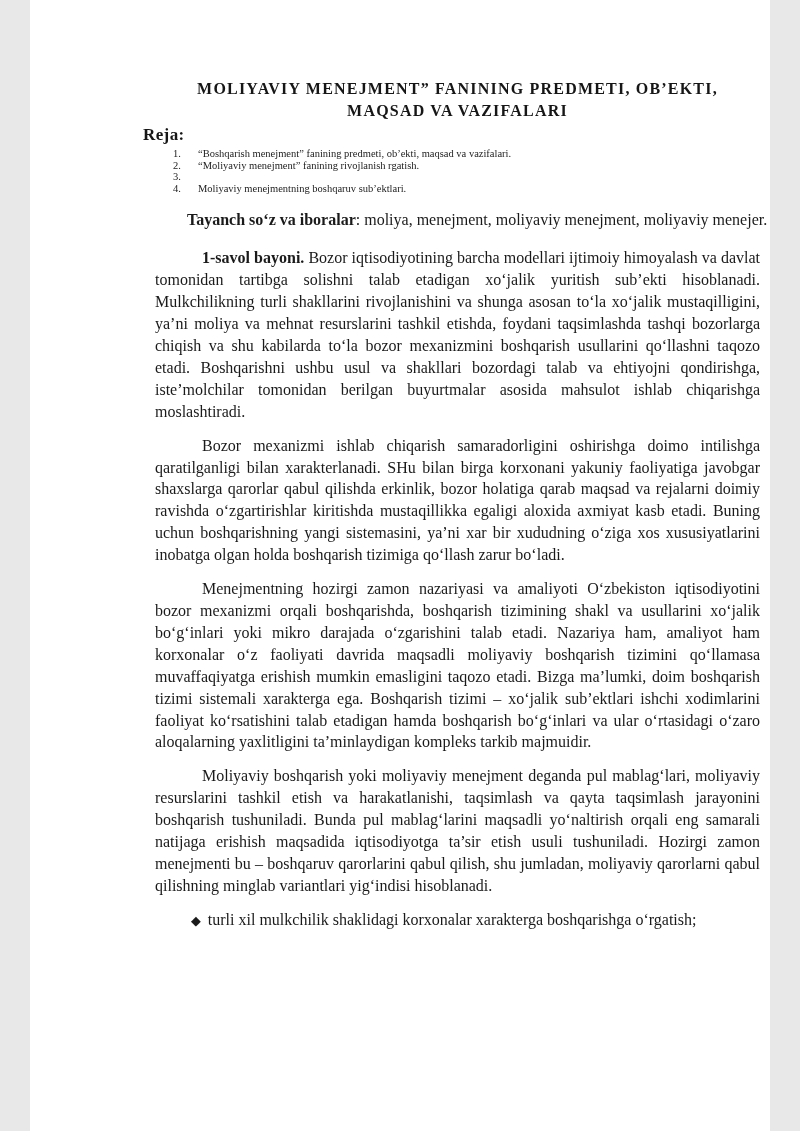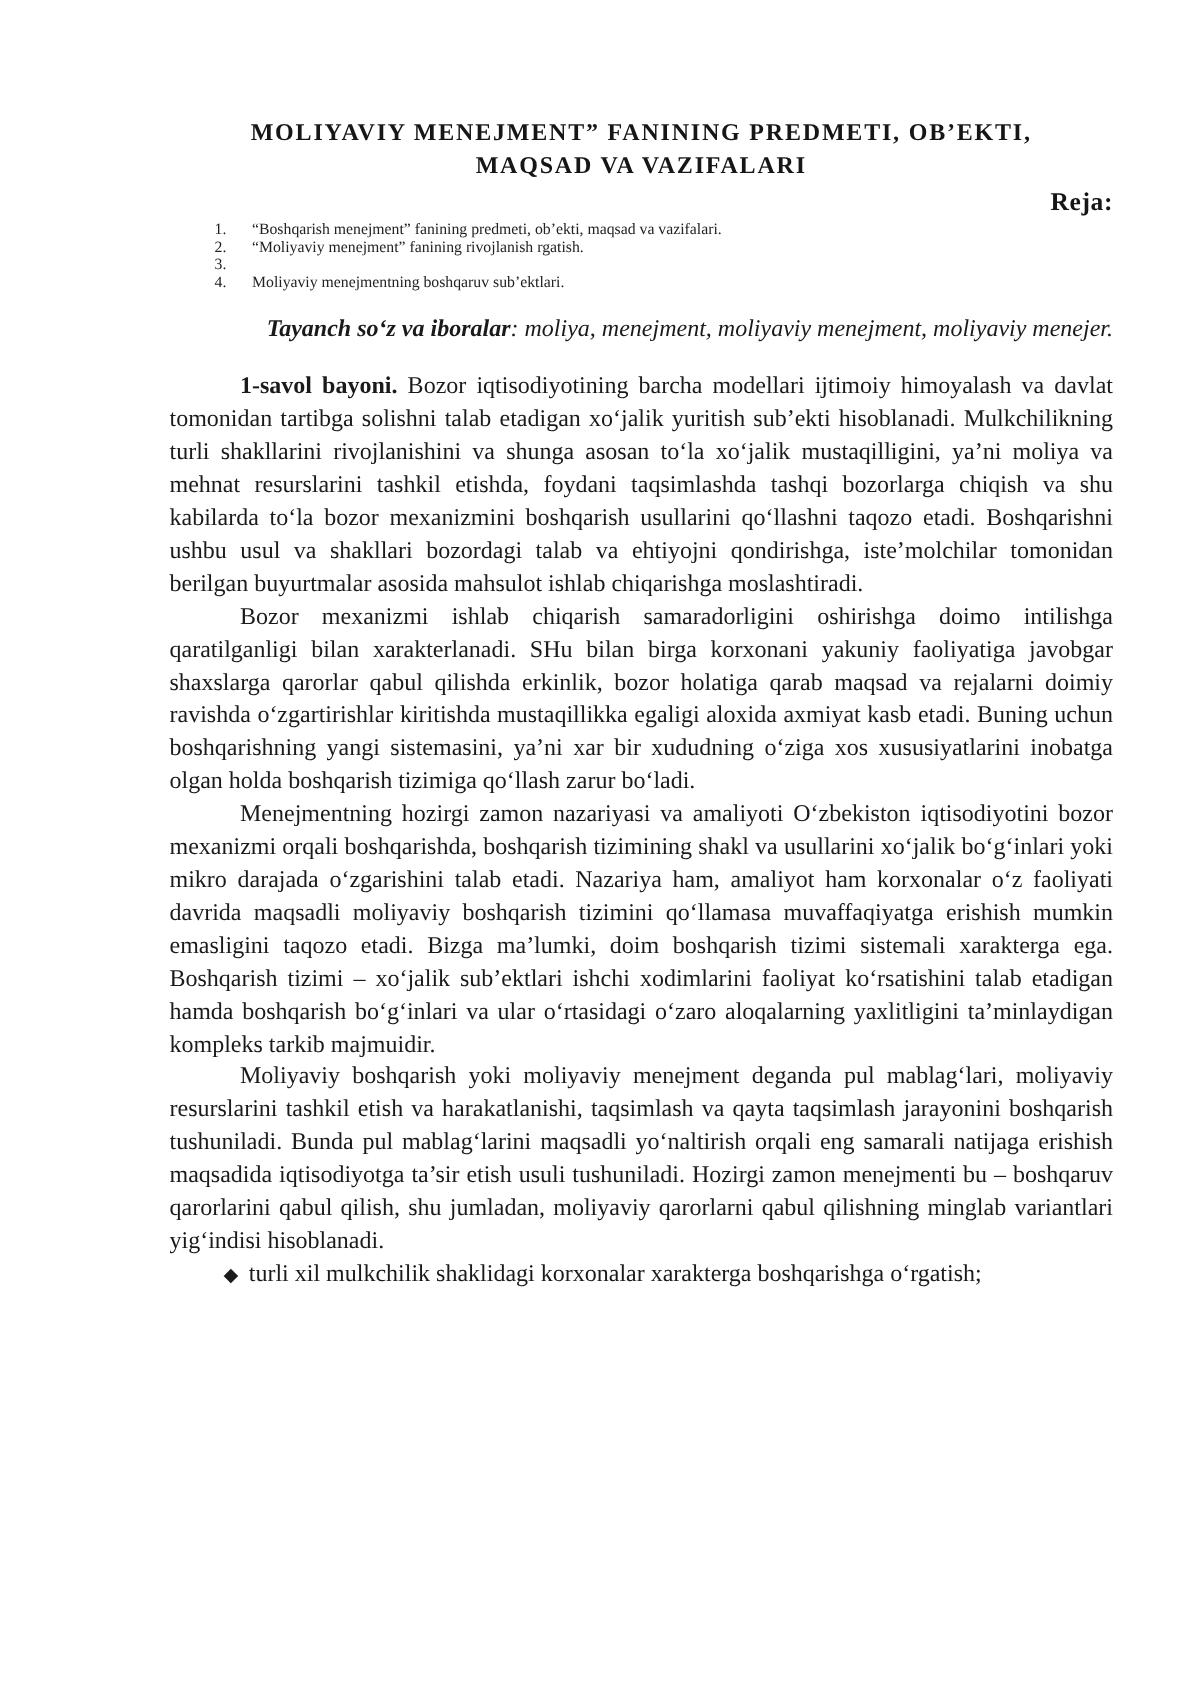--- a/index.html
+++ b/index.html
@@ -2,21 +2,21 @@
 <html><head>
 <meta charset="utf-8">
 <style>
   html, body {
     margin: 0;
     padding: 0;
     background: #e8e8e8;
   }
   .page {
     position: relative;
-    width: 800px;
+    width: 740px;
     height: 1131px;
     margin: 0 auto;
     background: #ffffff;
     font-family: "Liberation Serif", "DejaVu Serif", serif;
     color: #1a1a1a;
     overflow: hidden;
   }
   .content {
     position: absolute;
     left: 113px;
@@ -29,21 +29,21 @@
     font-weight: 700;
     text-align: center;
     letter-spacing: 1.2px;
     line-height: 22px;
     color: #161616;
   }
   .reja {
     margin: 1px 0 0 0;
     font-size: 17px;
     font-weight: 700;
-    text-align: right;
+    text-align: left;
     letter-spacing: 0.4px;
     line-height: 23px;
     color: #161616;
   }
   .plan {
     margin: 2px 0 0 0;
     padding: 0;
     list-style: none;
     font-size: 10.5px;
     line-height: 11.6px;
@@ -54,28 +54,26 @@
     padding-left: 30px;
   }
   .plan .num {
     flex: 0 0 25px;
   }
   .keywords {
     margin: 15px 0 16px 0;
     font-size: 16px;
     line-height: 22px;
     text-indent: 44px;
-    font-style: italic;
-    text-align: right;
   }
   .keywords .lead {
     font-weight: 700;
   }
   .para {
-    margin: 0;
+    margin: 12px;
     font-size: 16px;
     line-height: 21.9px;
     text-align: justify;
     text-indent: 47px;
   }
   .para.first {
     margin-top: 15px;
   }
   .para .lead {
     font-weight: 700;

